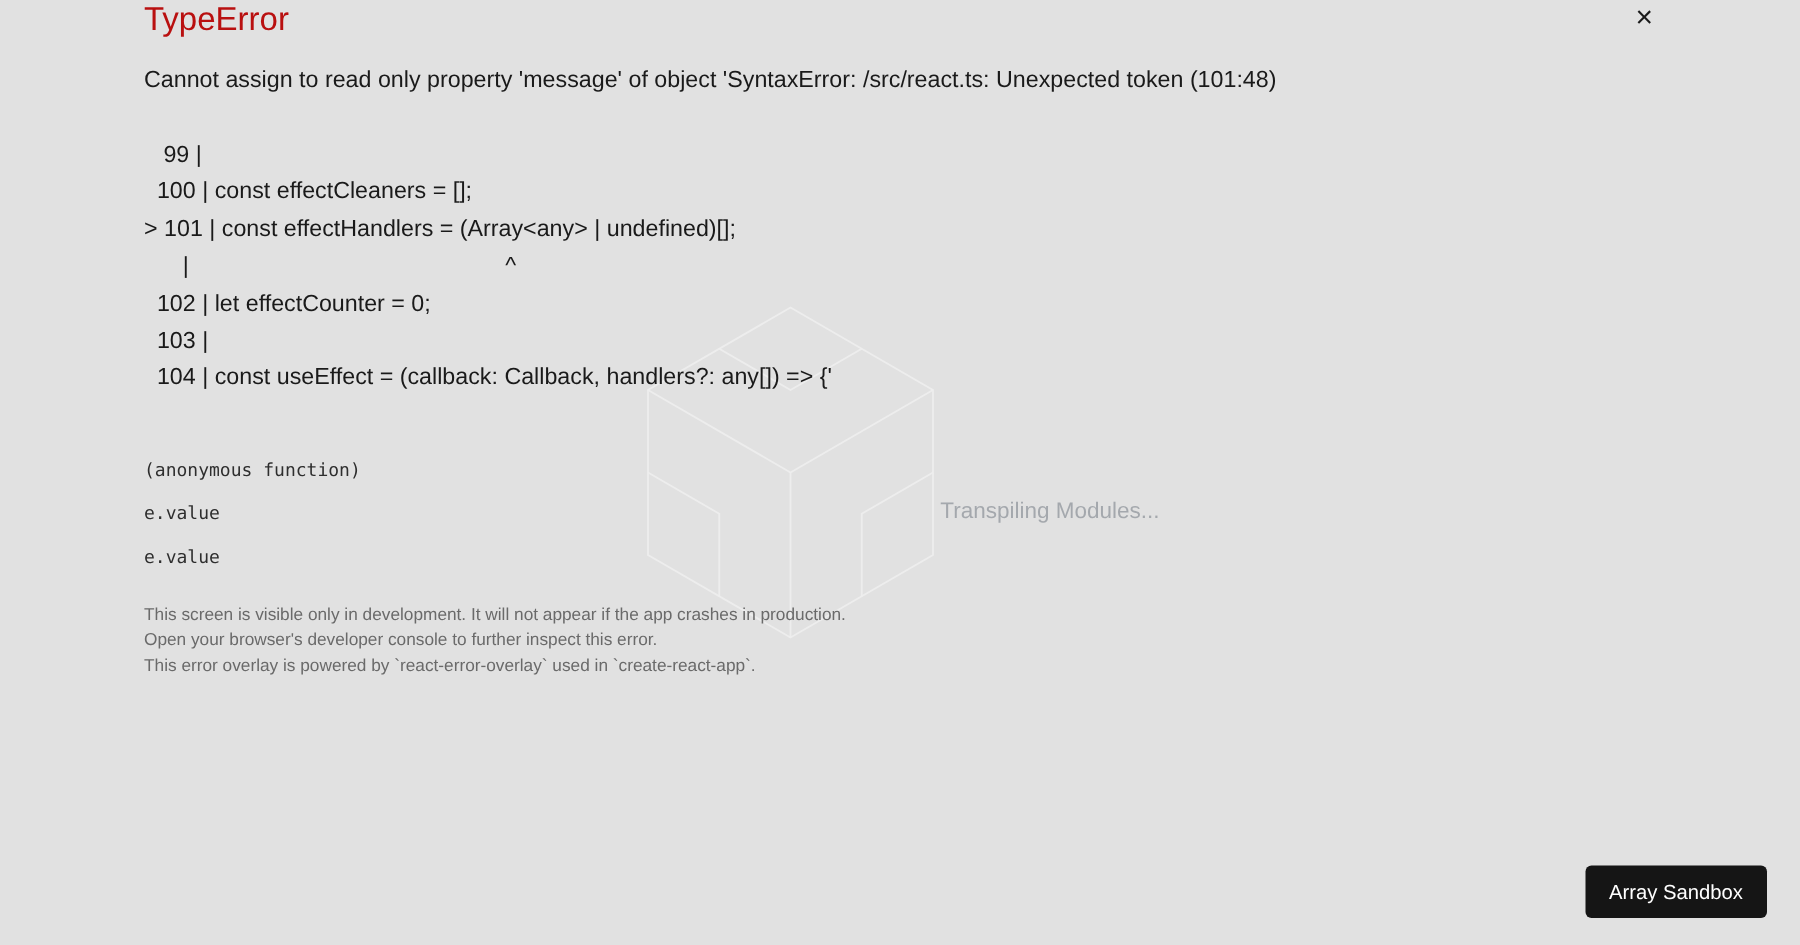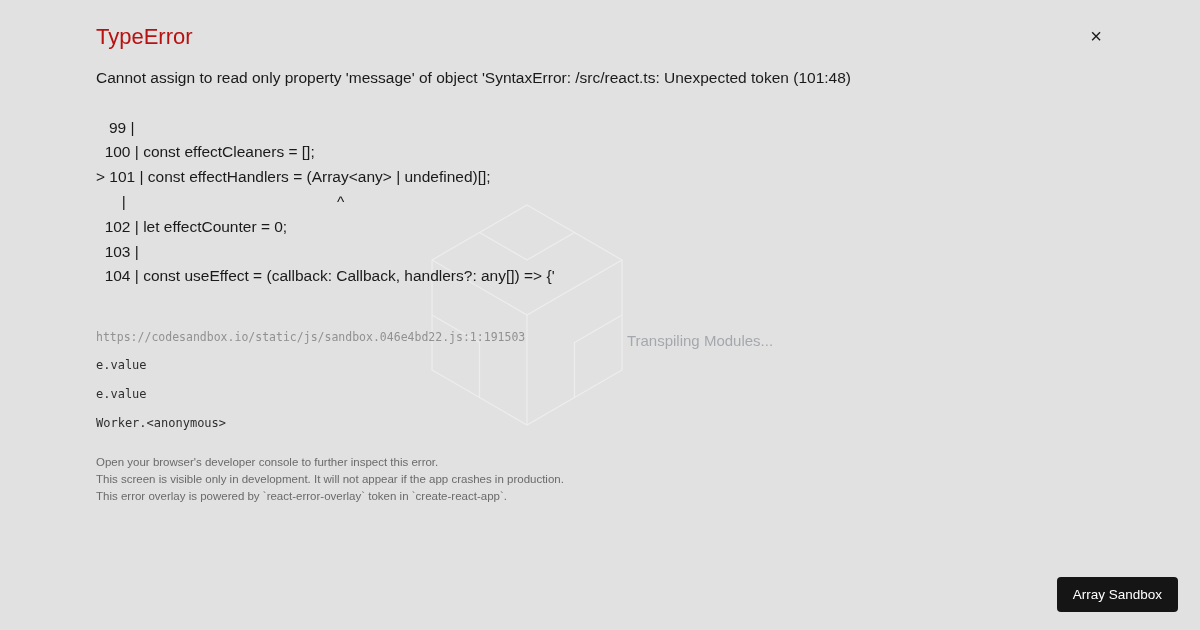--- a/index.html
+++ b/index.html
@@ -31,21 +31,21 @@
     }
     .loading-text {
       margin-top: 50px;
       color: rgba(90, 100, 110, 0.45);
       font-size: 15px;
     }
     .error-overlay {
       position: absolute;
       inset: 0;
       z-index: 2;
-      padding: 24px 96px 0 96px;
+      padding: 0 96px 0 96px;
     }
     .error-header {
       display: flex;
       justify-content: space-between;
       align-items: flex-start;
     }
     .error-type {
       color: #b91010;
       font-size: 22px;
       font-weight: 500;
@@ -136,33 +136,32 @@
    99 |
   100 | const effectCleaners = [];
 &gt; 101 | const effectHandlers = (Array&lt;any&gt; | undefined)[];
       |                                                 ^
   102 | let effectCounter = 0;
   103 |
   104 | const useEffect = (callback: Callback, handlers?: any[]) =&gt; {'</pre>
 
   <div class="stack-trace">
     <div class="stack-frame">
-      <div class="frame-loc">https://codesandbox.io/static/js/sandbox.046e4bd22.js:1:191503</div>
+      <div class="frame-func">(anonymous function)</div>
     </div>
     <div class="stack-frame">
       <div class="frame-func">e.value</div>
     </div>
     <div class="stack-frame">
       <div class="frame-func">e.value</div>
     </div>
     <div class="stack-frame">
-      <div class="frame-func">Worker.&lt;anonymous&gt;</div>
     </div>
   </div>
 
   <div class="footer-notes">
+    <div>This screen is visible only in development. It will not appear if the app crashes in production.</div>
     <div>Open your browser's developer console to further inspect this error.</div>
-    <div>This screen is visible only in development. It will not appear if the app crashes in production.</div>
-    <div>This error overlay is powered by `react-error-overlay` token in `create-react-app`.</div>
+    <div>This error overlay is powered by `react-error-overlay` used in `create-react-app`.</div>
   </div>
 </div>
 
 <button class="open-sandbox">Array Sandbox</button>
 
 </body></html>

